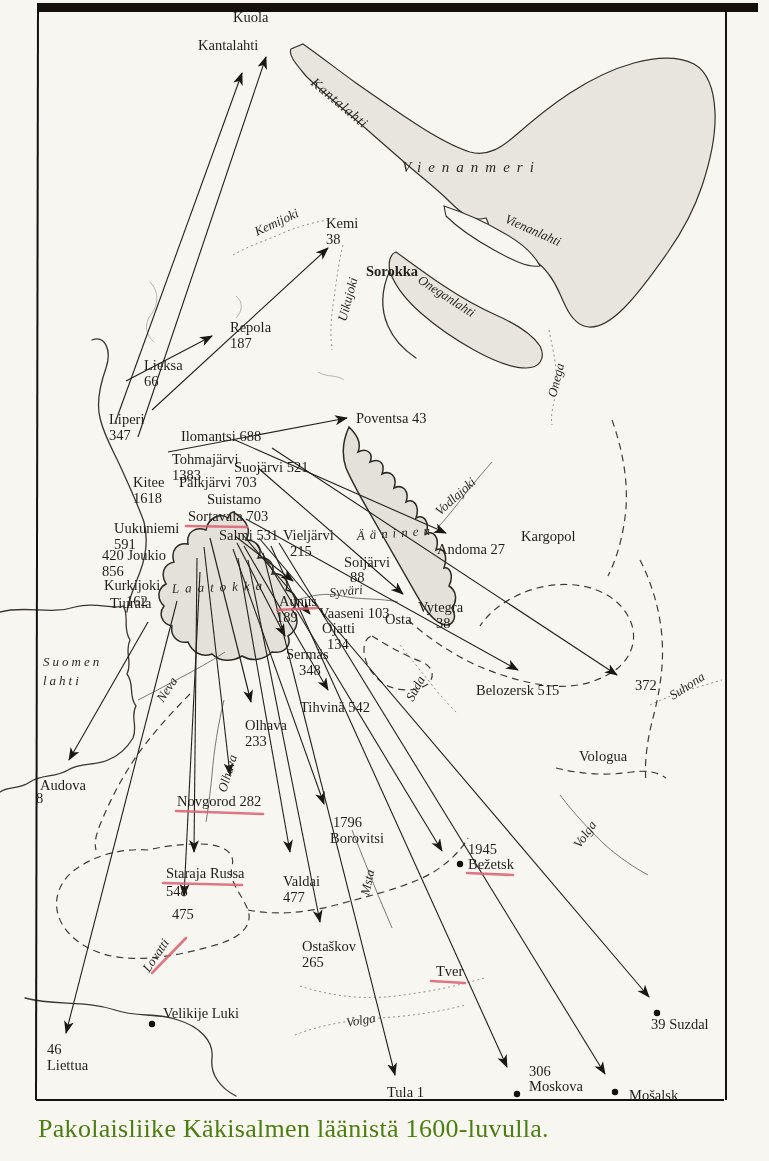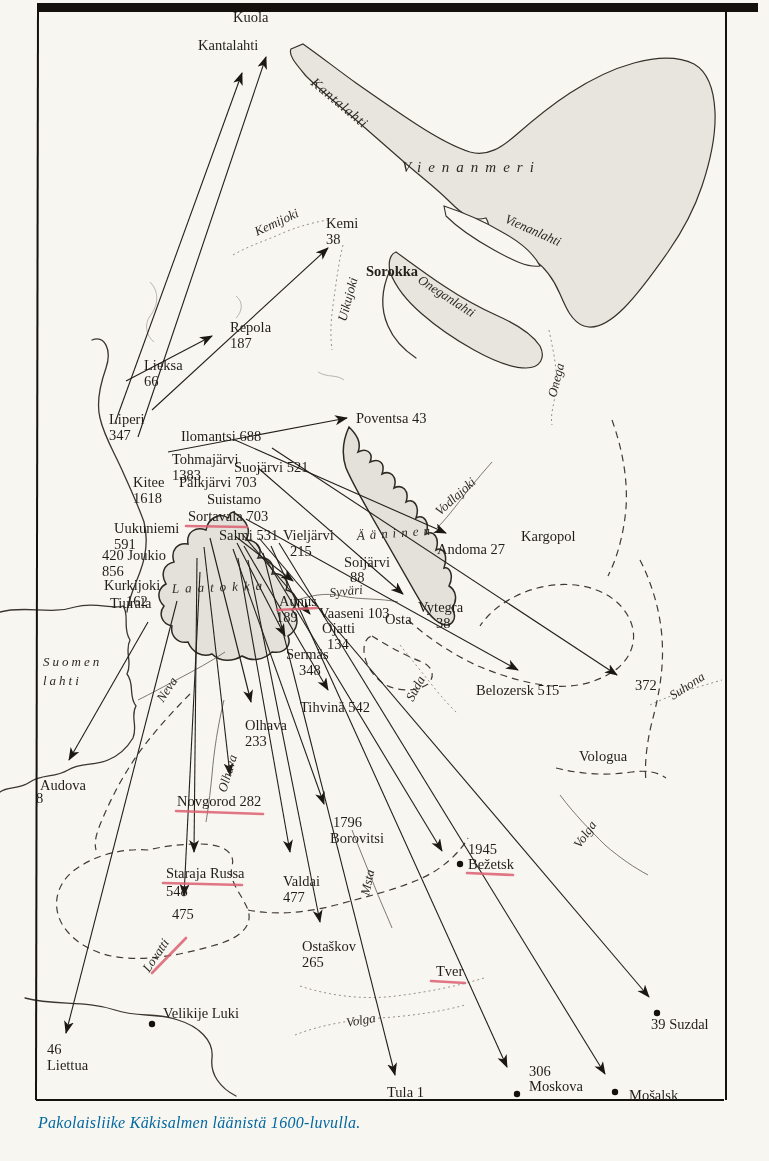--- a/index.html
+++ b/index.html
@@ -21,21 +21,21 @@
   .dashb{fill:none;stroke:#403c34;stroke-width:1.2;stroke-dasharray:7 5;}
   .frame{stroke:#14120e;fill:none;}
   .arrow{stroke:#23201b;stroke-width:1.1;fill:none;}
   .lbl{fill:#211e19;font-family:"Liberation Serif","DejaVu Serif",serif;}
   .lbl.bold{font-weight:bold;}
   .wtr{fill:#2c2923;font-style:italic;font-family:"Liberation Serif","DejaVu Serif",serif;}
   .dot{fill:#14110d;}
   .redmark{stroke:#dc5f70;stroke-width:2.6;stroke-linecap:round;opacity:.85;fill:none;}
   .caption{
     position:absolute;left:38px;top:1114px;width:680px;
-    font-size:16px;color:#0369a1;letter-spacing:.3px;font-style:italic;
+    font-size:26px;color:#4d7c0f;letter-spacing:.3px;
   }
 </style>
 </head>
 <body>
 
 <div class="map-wrap">
 <svg width="769" height="1161" viewBox="0 0 769 1161">
   <defs>
     <marker id="ah" markerUnits="userSpaceOnUse" markerWidth="15" markerHeight="12" refX="12" refY="5" orient="auto">
       <path d="M0,0 L13,5 L0,10 L3.5,5 Z" fill="#1b1813"></path>

